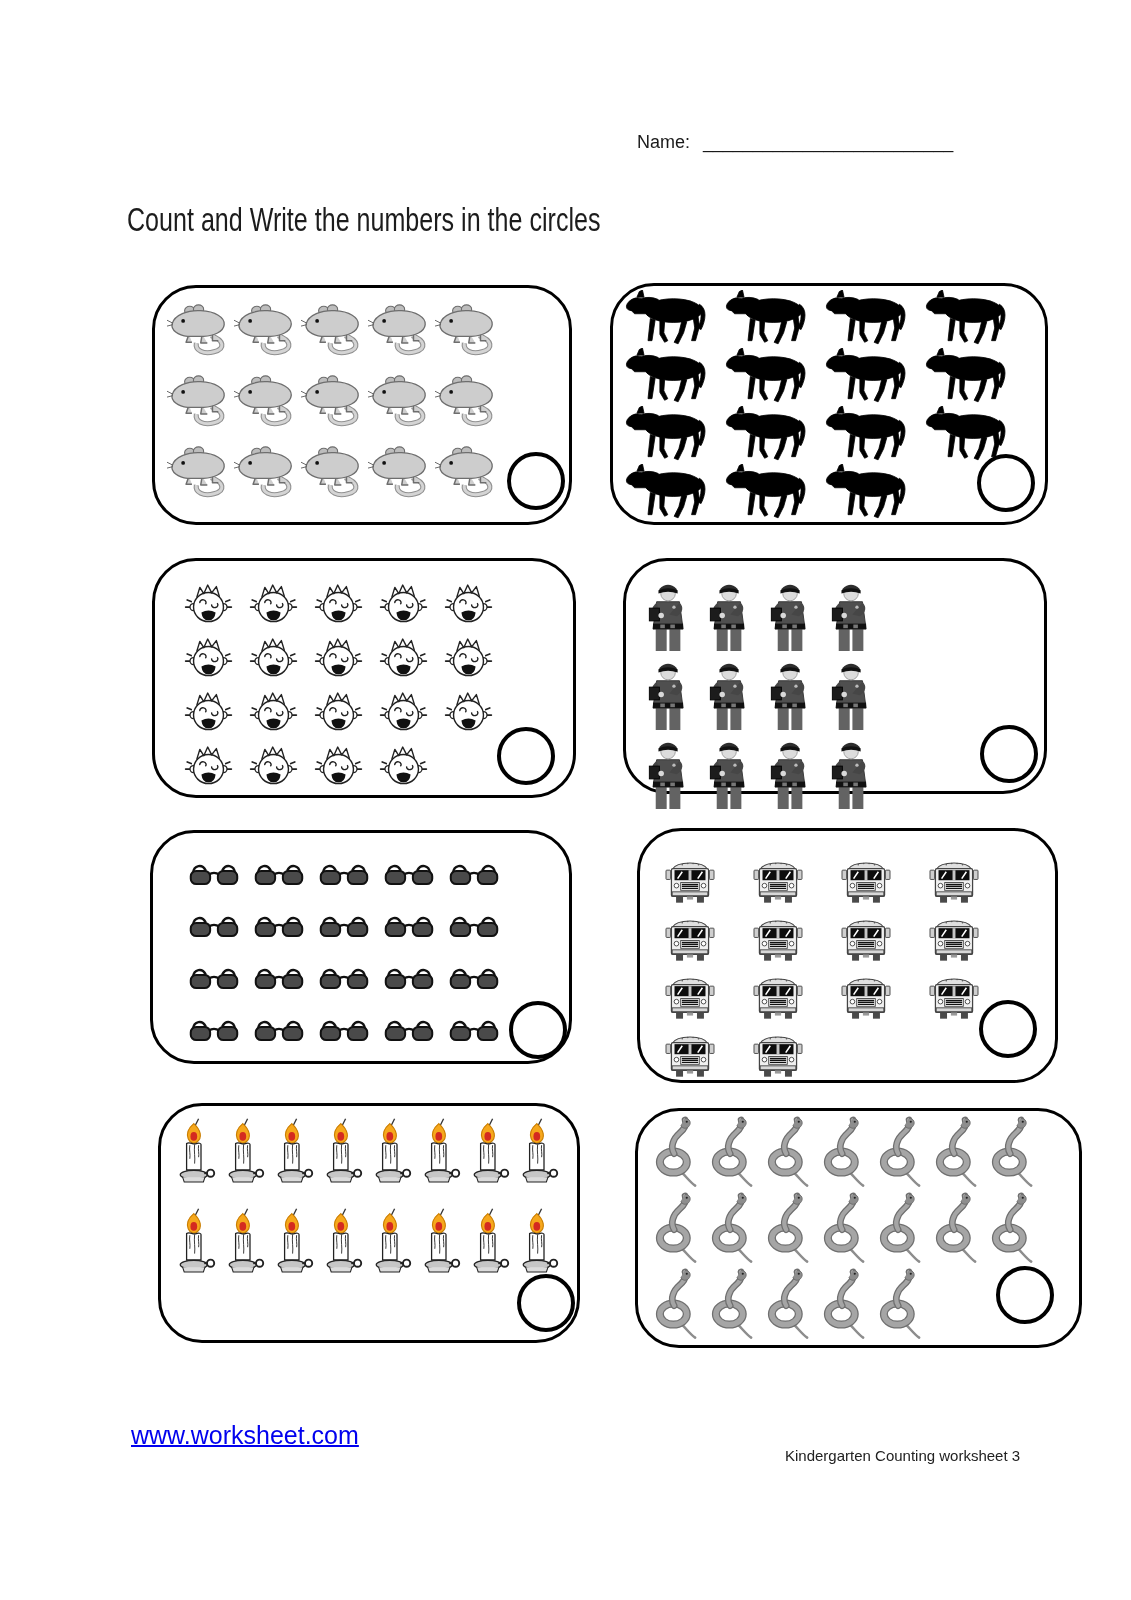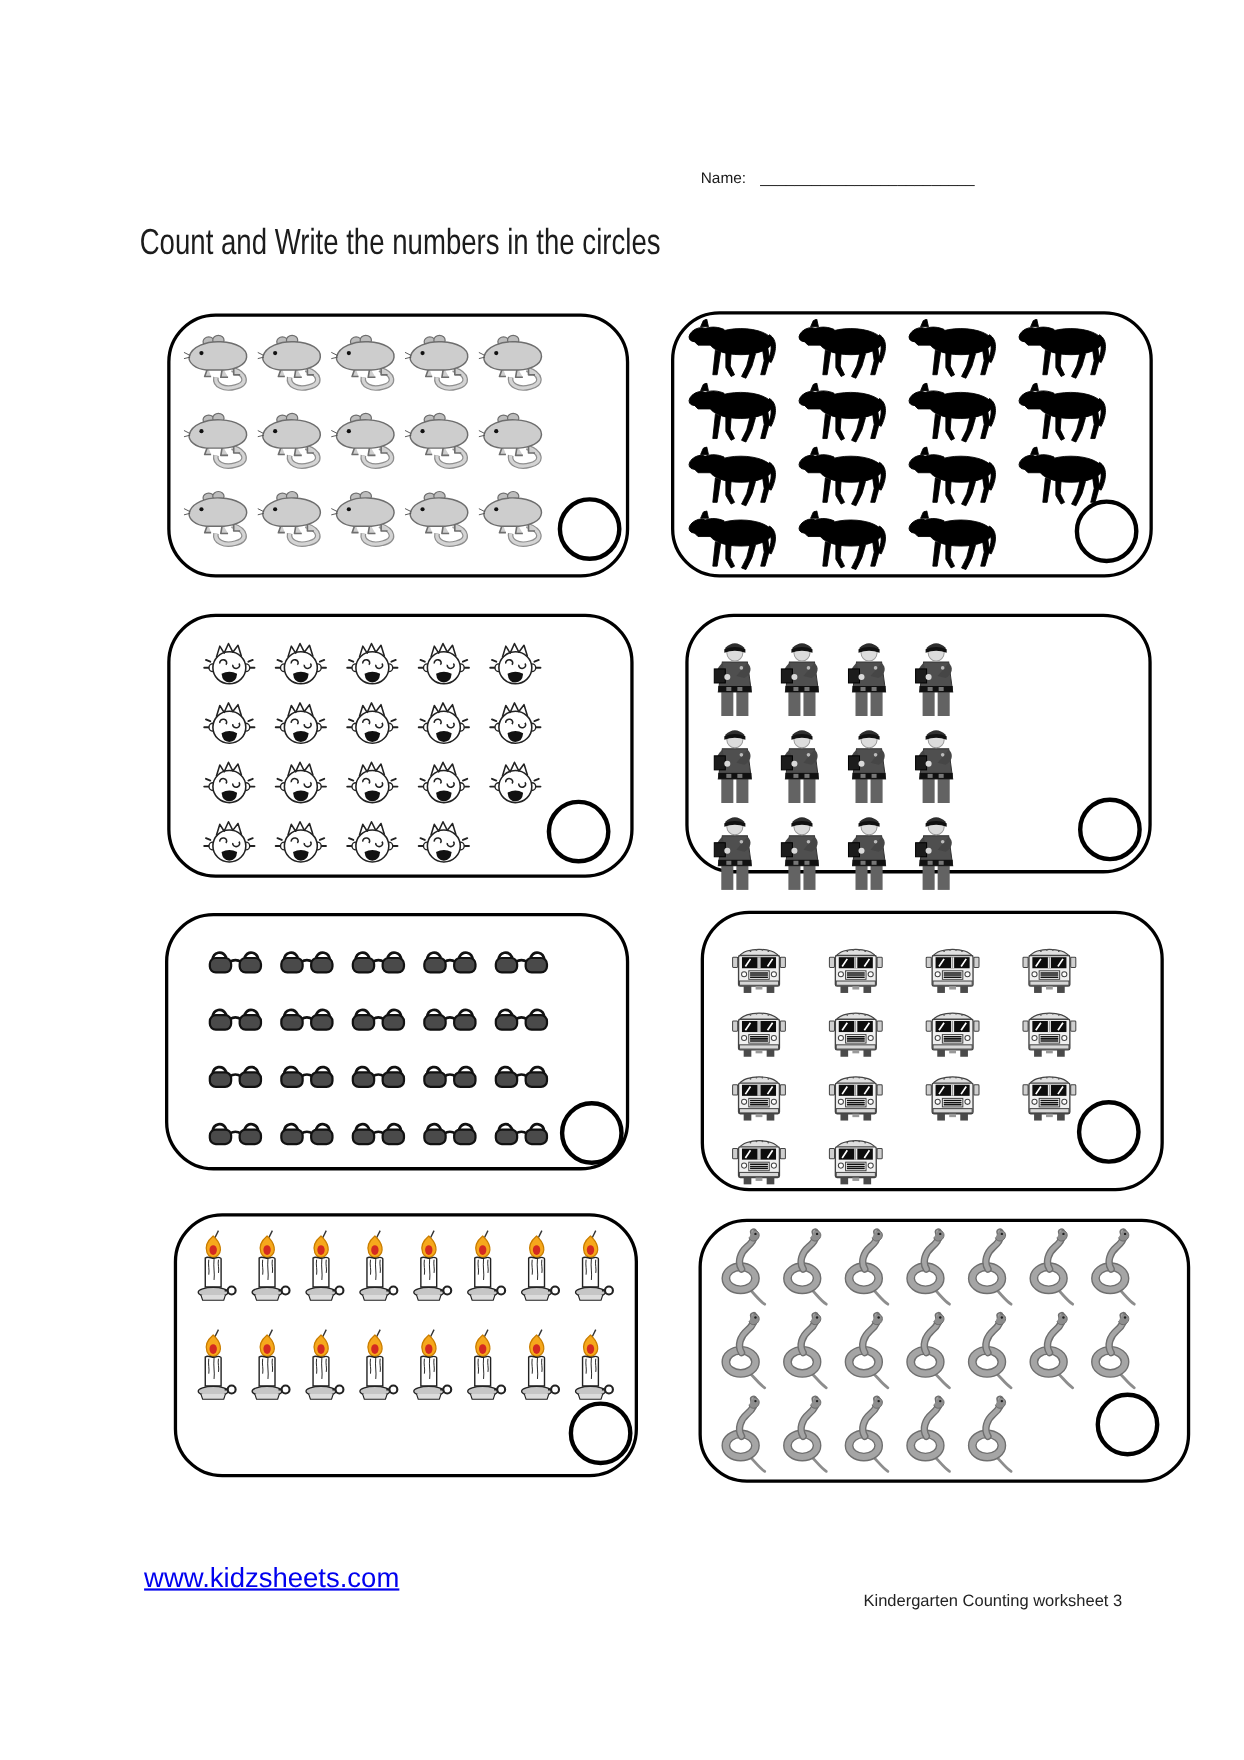--- a/index.html
+++ b/index.html
@@ -4,21 +4,21 @@
 <style>
   * { margin:0; padding:0; box-sizing:border-box; }
   html,body { background:#ffffff; }
   body {
     width:1131px; height:1600px; position:relative; overflow:hidden;
     font-family:"Liberation Sans", sans-serif; color:#1a1a1a;
   }
   .defs { position:absolute; width:0; height:0; overflow:hidden; }
 
   
-  .name-row { position:absolute; left:637px; top:153px; font-size:14px; white-space:nowrap; }
+  .name-row { position:absolute; left:637px; top:132px; font-size:18px; white-space:nowrap; }
   .name-blank { margin-left:13px; letter-spacing:0; font-weight:400; }
 
   .title {
     position:absolute; left:127px; top:201px; font-size:33px; font-weight:400;
     color:#1c1c1c; white-space:nowrap; transform:scaleX(.76); transform-origin:0 50%;
     letter-spacing:0;
   }
 
   
   .count-box { position:absolute; border:3px solid #000; border-radius:44px; background:#fff; }
@@ -950,15 +950,15 @@
               <svg xmlns="http://www.w3.org/2000/svg">
                 <use href="#sym-snakes" xlink:href="#sym-snakes"></use>
               </svg>
             </div>
           </div>
         </div>
         <div class="answer-circle"></div>
       </div>
     </div>
 
-  <a class="site-link">www.kidzsheets.com</a>
+  <a class="site-link">www.worksheet.com</a>
   <div class="note">Kindergarten Counting worksheet 3</div>
 </div>
 
 </body></html>

